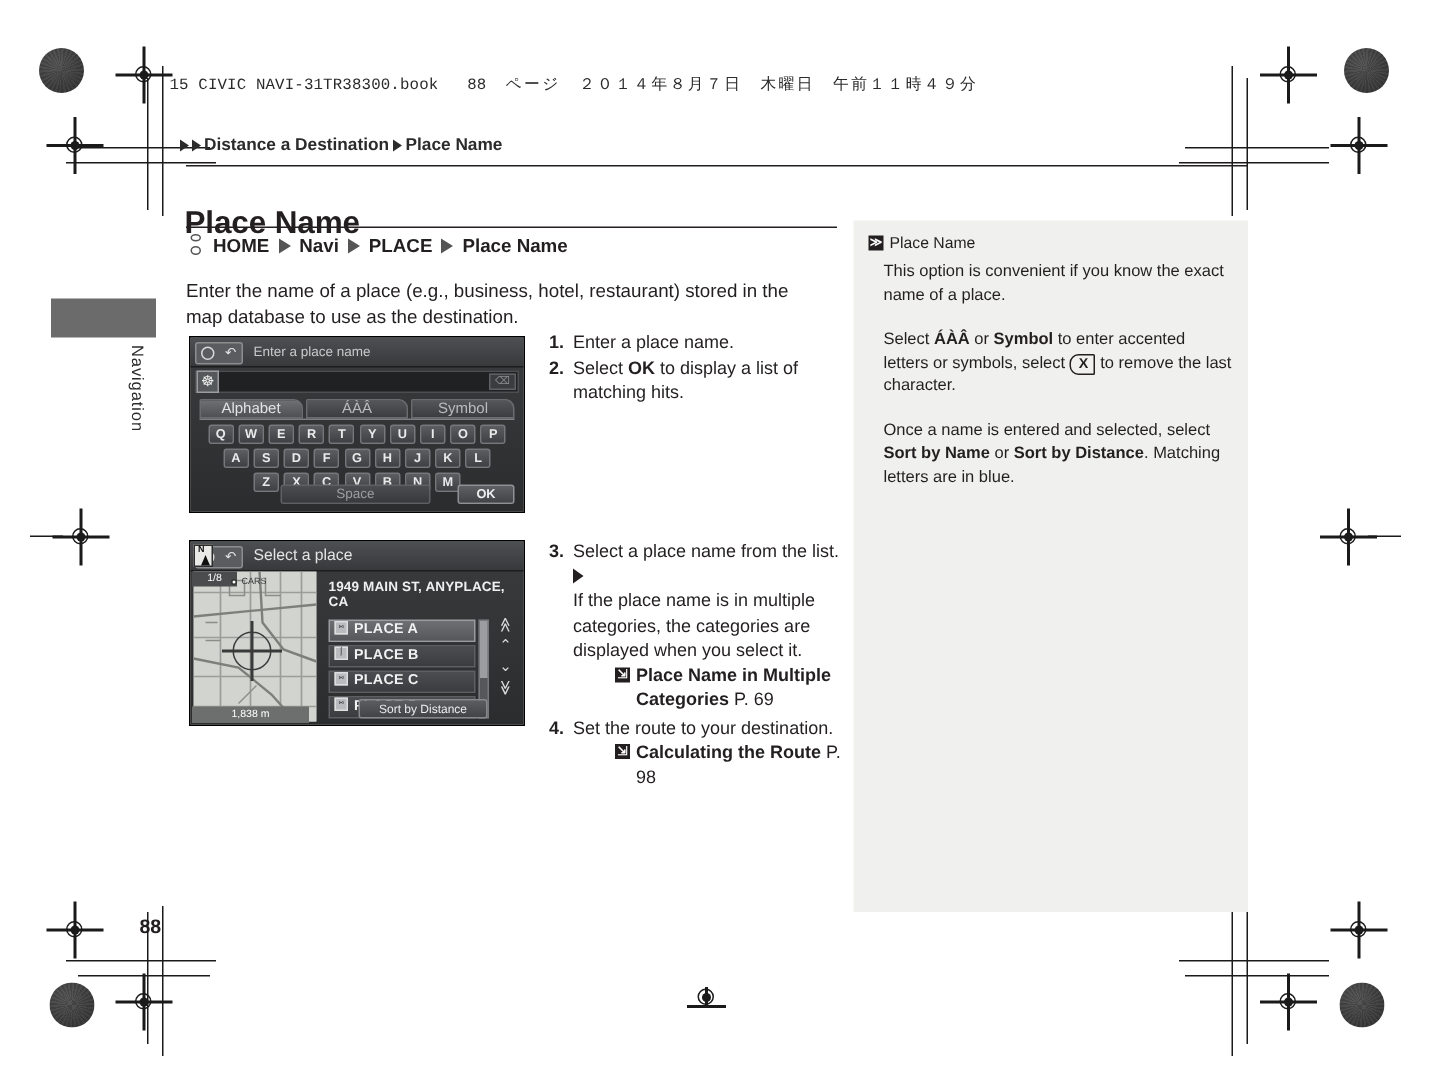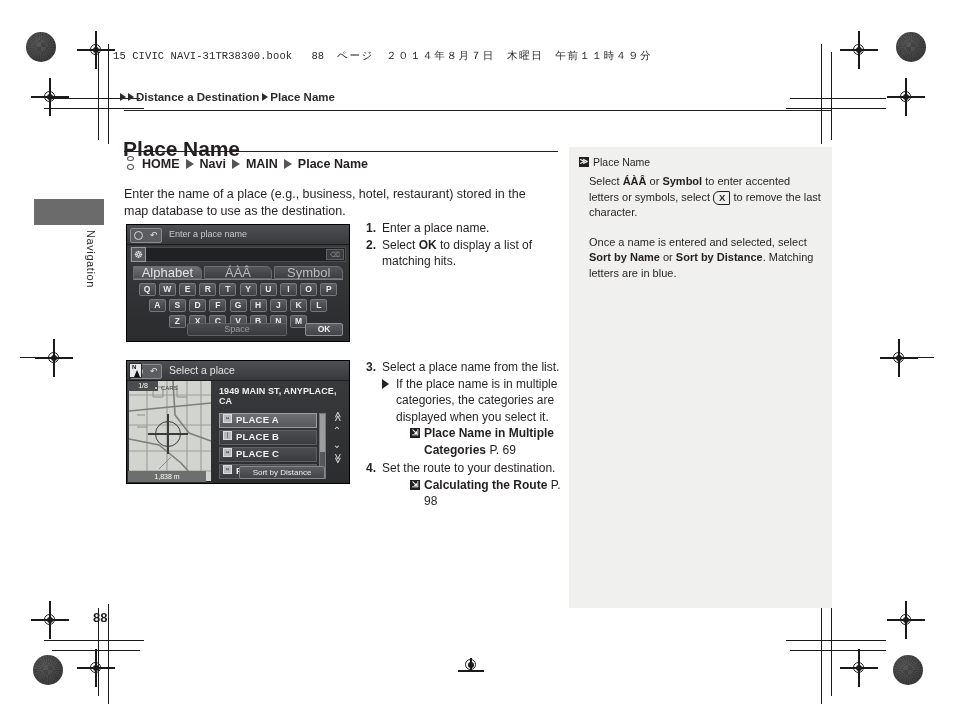--- a/index.html
+++ b/index.html
@@ -122,21 +122,21 @@
     background:#202123;border:1px solid #4c4e50;box-sizing:border-box;}
   .s1-glob{position:absolute;left:4px;top:22px;width:15px;height:15px;
     background:#55585b;border:1px solid #9a9c9f;box-sizing:border-box;
     color:#e8e8e8;font-size:10px;line-height:13px;text-align:center;}
   .s1-del{position:absolute;right:5px;top:24px;width:18px;height:11px;
     background:#3a3c3e;border:1px solid #5e6063;box-sizing:border-box;
     color:#8c8e91;font-size:7px;line-height:10px;text-align:center;}
   .s1-tabs{position:absolute;left:6px;top:41px;right:6px;height:13px;display:flex;gap:2px;}
   .s1-tab{flex:1;background:linear-gradient(180deg,#54565a 0%,#3b3d40 100%);
     border:1px solid #6a6c70;box-sizing:border-box;
-    color:#b9bbbe;font-size:13px;text-align:center;line-height:11px;
+    color:#b9bbbe;font-size:10px;text-align:center;line-height:11px;
     border-radius:1px 6px 0 0;}
   .s1-tab.active{background:linear-gradient(180deg,#6e7074 0%,#4e5054 100%);color:#e3e3e3;}
   .s1-under{position:absolute;left:6px;top:54px;right:6px;height:1px;background:#7d7f82;}
   .keys{position:absolute;left:6px;top:58px;right:6px;}
   .krow{display:flex;justify-content:center;gap:3.2px;margin-bottom:3.2px;}
   .key{width:17px;height:13px;
     background:linear-gradient(180deg,#5b5d61 0%,#3e4044 100%);
     border:1px solid #75777b;box-sizing:border-box;border-radius:2px;
     color:#eaeaea;font-size:8.5px;font-weight:bold;text-align:center;line-height:11px;}
   .s1-space{position:absolute;left:60px;bottom:5px;width:100px;height:13px;
@@ -192,21 +192,21 @@
     border:1px solid #86888c;box-sizing:border-box;border-radius:2px;
     color:#ececec;font-size:8px;text-align:center;line-height:11px;}
 
   
   .steps{position:absolute;font-size:12px;line-height:16.5px;color:#231f20;}
   #steps1{left:366px;top:220px;width:190px;}
   #steps2{left:366px;top:359px;width:200px;}
   .st{display:flex;}
   .st .num{font-weight:bold;width:16px;flex:none;}
   .st .txt{flex:1;}
-  .sub{display:flex;margin-left:16px;}
+  .sub{display:flex;margin-left:16px;flex-direction:column;}
   .sub .bt{flex:none;width:14px;}
   .bullet-tri{display:inline-block;width:0;height:0;
     border-left:7px solid #231f20;border-top:5px solid transparent;border-bottom:5px solid transparent;
     position:relative;top:1px;}
   .ref{margin-left:44px;font-weight:bold;display:flex;gap:4px;}
   .ref .cont{margin-left:0;}
   .refico{display:inline-block;width:10px;height:10px;background:#231f20;color:#fff;
     font-size:8px;line-height:10px;text-align:center;font-weight:bold;flex:none;position:relative;top:3px;}
   .pg{font-weight:normal;}
 
@@ -346,21 +346,21 @@
 
 <div class="pathrow">
   <span class="homeicon">
       <span class="hh"></span>
       <span class="hb"></span>
     </span>
   <span>HOME</span>
   <span class="tri2"></span>
   <span>Navi</span>
   <span class="tri2"></span>
-  <span>MAIN</span>
+  <span>PLACE</span>
   <span class="tri2"></span>
   <span>Place Name</span>
 </div>
 
 <div class="intro">Enter the name of a place (e.g., business, hotel, restaurant) stored in the map database to use as the destination.</div>
 
 <div class="shot" id="shot1">
   <div class="s1-top"></div>
   <div class="s1-ic">
     <span class="c1"></span>
@@ -523,18 +523,19 @@
     <span class="pg">P. 98</span></span>
   </div>
 </div>
 
 <div class="panel">
   <div class="panel-head">
     <span class="panel-ico">≫</span>
     <span>Place Name</span>
   </div>
   <div class="panel-body">
+    <p>This option is convenient if you know the exact name of a place.</p>
     <p><span>Select </span><b>ÁÀÂ</b><span> or </span><b>Symbol</b><span> to enter accented letters or symbols, select </span><span class="kbd-x">X</span><span> to remove the last character.</span></p>
     <p><span>Once a name is entered and selected, select </span><b>Sort by Name</b><span> or </span><b>Sort by Distance</b><span>. Matching letters are in blue.</span></p>
   </div>
 </div>
 
 <div class="pageno">88</div>
 
 </body></html>

